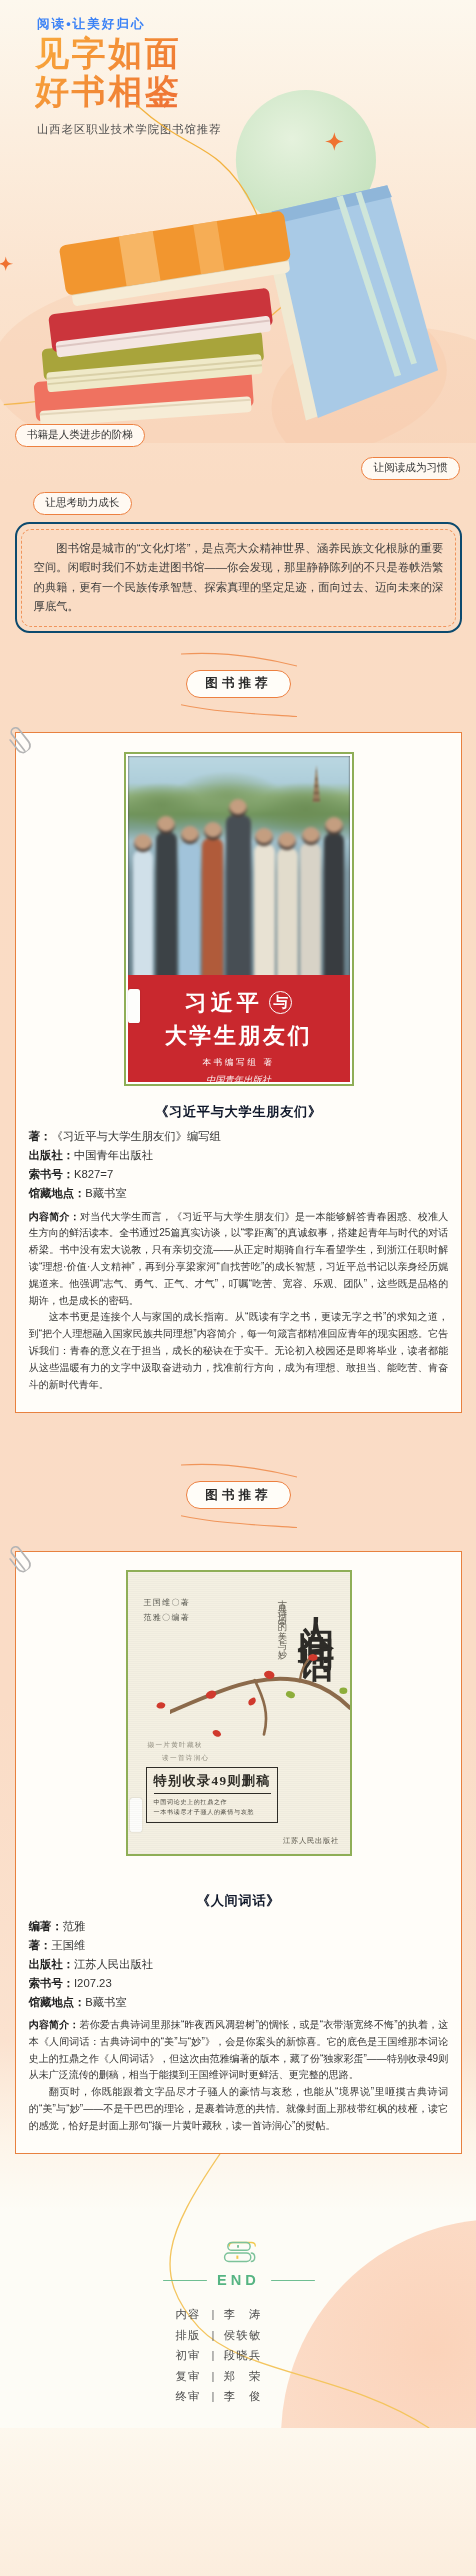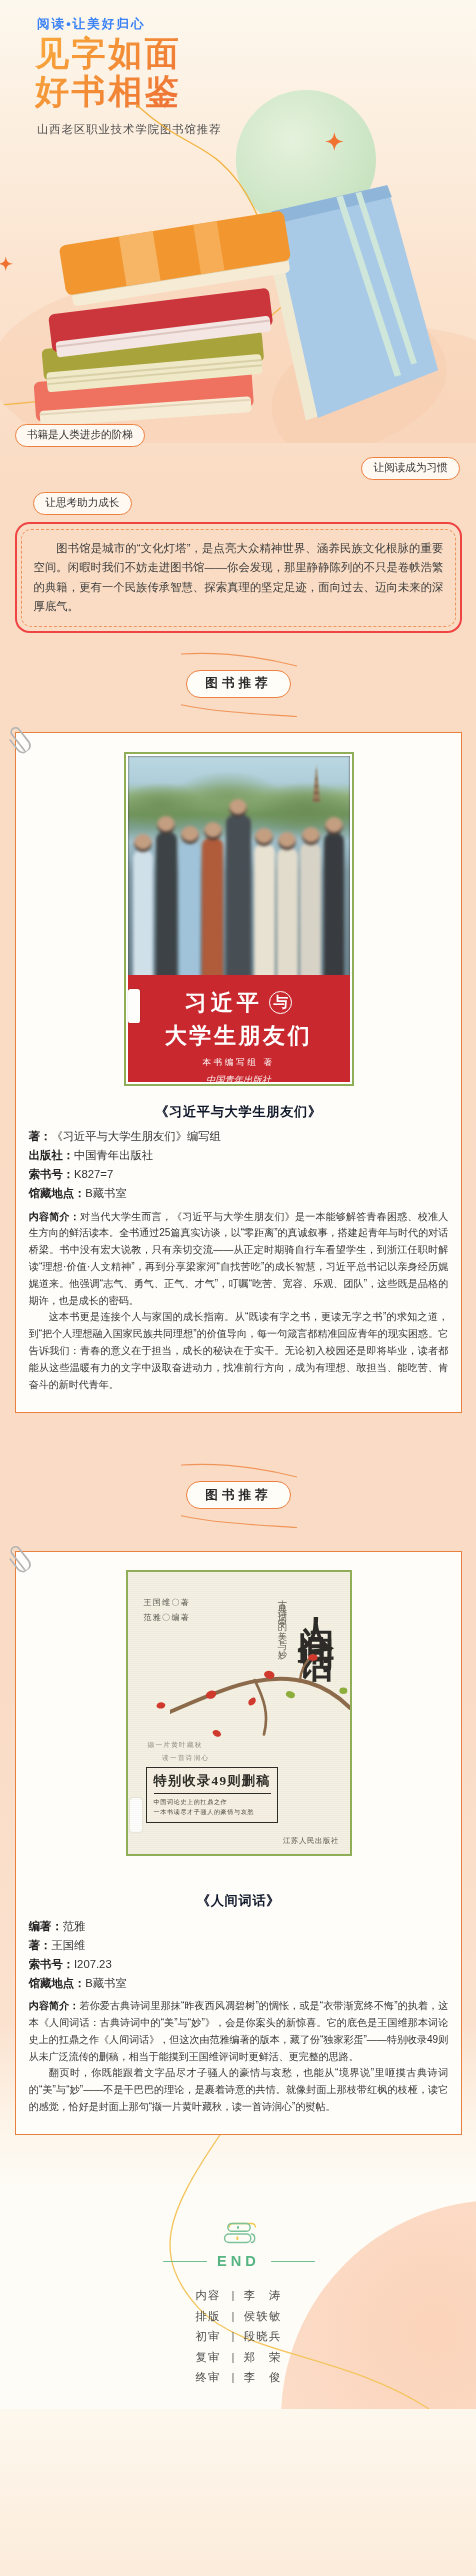--- a/index.html
+++ b/index.html
@@ -17,21 +17,21 @@
     background:linear-gradient(135deg,#f9ab3c 0%,#f28a36 55%,#ee6f35 100%);
     -webkit-background-clip:text;background-clip:text;color:transparent;}
   .subtitle{position:absolute;left:37px;top:122px;font-size:11.3px;color:#4f4f4f;letter-spacing:1px;}
   .hero-art{position:absolute;left:0;top:86px;width:477px;height:357px;}
   .tag{position:absolute;border:1.3px solid #ed8040;border-radius:661px;background:rgba(255,253,248,.88);
        padding:3.3px 11.3px;font-size:10.6px;color:#333;white-space:nowrap;}
   .tag1{left:14.6px;top:424px;}
   .tag2{right:17px;top:457px;}
   .tag3{left:33px;top:492px;}
   
-  .intro-box{margin:0 14.6px;border:2px solid #ef4444;border-radius:14.6px;padding:14.6px 17px;position:relative;}
+  .intro-box{margin:0 14.6px;border:2px solid #0c4a6e;border-radius:14.6px;padding:14.6px 17px;position:relative;}
   .intro-box::before{content:"";position:absolute;inset:4.6px;border:0.7px dashed #f0945c;border-radius:10px;pointer-events:none;}
   .intro-text{margin:0;font-size:11.3px;line-height:1.73;color:#3c3c3c;text-align:justify;text-indent:2em;position:relative;}
   
   .badge-row{margin-top:36px;display:flex;align-items:center;justify-content:center;height:29px;position:relative;flex-direction:column;}
   .badge-row.second{margin-top:68px;}
   .badge-curve{flex:0 0 auto;}
   .badge-pill{border:1.3px solid #ed8040;background:#fffdf8;border-radius:661px;padding:4.6px 18.5px;
     font-size:12.6px;font-weight:700;color:#2b2b2b;letter-spacing:4px;margin:0 4px;white-space:nowrap;}
   
   .card{margin:34px 14.6px 0;border:1.3px solid #e8813f;background:#fffdf9;position:relative;padding:18.5px 10.6px 18.5px;}
@@ -102,21 +102,21 @@
   
   .footer{position:relative;height:274px;overflow:hidden;}
   .peach-circle{position:absolute;left:281px;top:65px;width:437px;height:437px;border-radius:50%;
     background:radial-gradient(circle at 35% 30%,#fbd3ba 0%,#fce0cd 55%,#fdeadd 100%);}
   .footer-curve{position:absolute;inset:0;}
   .end-wrap{position:relative;text-align:center;padding-top:83px;}
   .end-row{display:flex;align-items:center;justify-content:center;gap:10.6px;margin-top:5.3px;}
   .end-line{width:44px;height:1.3px;background:#6fbe92;border-radius:0.7px;}
   .end-text{color:#56b483;font-weight:700;font-size:14.6px;letter-spacing:4px;}
   .credits{margin:16px auto 0;width:126px;position:relative;}
-  .credit-row{display:flex;font-size:11.3px;color:#4c4c4c;line-height:20.5px;letter-spacing:1.3px;justify-content:center;}
+  .credit-row{display:flex;font-size:11.3px;color:#4c4c4c;line-height:20.5px;letter-spacing:1.3px;}
   .credit-role{width:28px;text-align:left;}
   .credit-sep{margin:0 8px;color:#6b6b6b;}
 </style>
 </head>
 <body>
 
 <div class="hero">
   <div class="tagline">阅读•让美好归心</div>
   <div class="big-title">
     <div>见字如面</div>
@@ -235,21 +235,21 @@
 
   <div class="meta">
     <div><b>著：</b><span>《习近平与大学生朋友们》编写组</span></div>
     <div><b>出版社：</b><span>中国青年出版社</span></div>
     <div><b>索书号：</b><span>K827=7</span></div>
     <div><b>馆藏地点：</b><span>B藏书室</span></div>
   </div>
 
   <div class="summary">
     <p><span class="lead">内容简介：</span><span>对当代大学生而言，《习近平与大学生朋友们》是一本能够解答青春困惑、校准人生方向的鲜活读本。全书通过25篇真实访谈，以“零距离”的真诚叙事，搭建起青年与时代的对话桥梁。书中没有宏大说教，只有亲切交流——从正定时期骑自行车看望学生，到浙江任职时解读“理想·价值·人文精神”，再到分享梁家河“自找苦吃”的成长智慧，习近平总书记以亲身经历娓娓道来。他强调“志气、勇气、正气、才气”，叮嘱“吃苦、宽容、乐观、团队”，这些既是品格的期许，也是成长的密码。</span></p>
-    <p class="p2">这本书更是连接个人与家国的成长指南。从“既读有字之书，更读无字之书”的求知之道，到“把个人理想融入国家民族共同理想”的价值导向，每一句箴言都精准回应青年的现实困惑。它告诉我们：青春的意义在于担当，成长的秘诀在于实干。无论初入校园还是即将毕业，读者都能从这些温暖有力的文字中汲取奋进动力，找准前行方向，成为有理想、敢担当、能吃苦、肯奋斗的新时代青年。</p>
+    <p class="p2">这本书更是连接个人与家国的成长指南。从“既读有字之书，更读无字之书”的求知之道，到“把个人理想融入国家民族共同理想”内容简介，每一句箴言都精准回应青年的现实困惑。它告诉我们：青春的意义在于担当，成长的秘诀在于实干。无论初入校园还是即将毕业，读者都能从这些温暖有力的文字中汲取奋进动力，找准前行方向，成为有理想、敢担当、能吃苦、肯奋斗的新时代青年。</p>
   </div>
 </div>
 
 <div class="badge-row second">
   <svg class="badge-curve" width="116" height="20" viewBox="0 0 176 30">
     <path d="M0 6 C 60 2, 120 10, 176 24" fill="none" stroke="#f0955a" stroke-width="1.6"></path>
   </svg>
   <div class="badge-pill">图书推荐</div>
   <svg class="badge-curve" width="116" height="20" viewBox="0 0 176 30">
     <path d="M0 10 C 56 22, 120 24, 176 28" fill="none" stroke="#f0955a" stroke-width="1.6"></path>
@@ -297,20 +297,21 @@
 
     <div class="c2-pub">江苏人民出版社</div>
     <div class="sticker s2"></div>
   </div>
 
   <div class="book-title t2">《人间词话》</div>
 
   <div class="meta">
     <div><b>编著：</b><span>范雅</span></div>
     <div><b>著：</b><span>王国维</span></div>
+    <div><b>出版社：</b><span>江苏人民出版社</span></div>
     <div><b>索书号：</b><span>I207.23</span></div>
     <div><b>馆藏地点：</b><span>B藏书室</span></div>
   </div>
 
   <div class="summary">
     <p><span class="lead">内容简介：</span><span>若你爱古典诗词里那抹“昨夜西风凋碧树”的惆怅，或是“衣带渐宽终不悔”的执着，这本《人间词话：古典诗词中的“美”与“妙”》，会是你案头的新惊喜。它的底色是王国维那本词论史上的扛鼎之作《人间词话》，但这次由范雅编著的版本，藏了份“独家彩蛋”——特别收录49则从未广泛流传的删稿，相当于能摸到王国维评词时更鲜活、更完整的思路。</span></p>
     <p class="p2">翻页时，你既能跟着文字品尽才子骚人的豪情与哀愁，也能从“境界说”里咂摸古典诗词的“美”与“妙”——不是干巴巴的理论，是裹着诗意的共情。就像封面上那枝带红枫的枝桠，读它的感觉，恰好是封面上那句“撷一片黄叶藏秋，读一首诗润心”的熨帖。</p>
   </div>
 </div>
 

